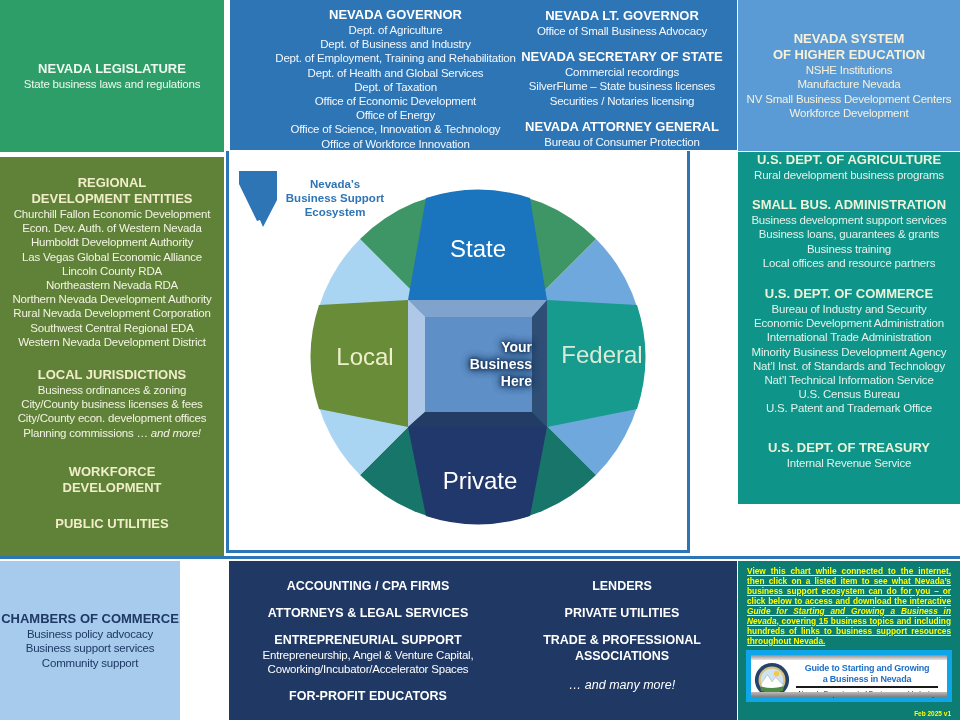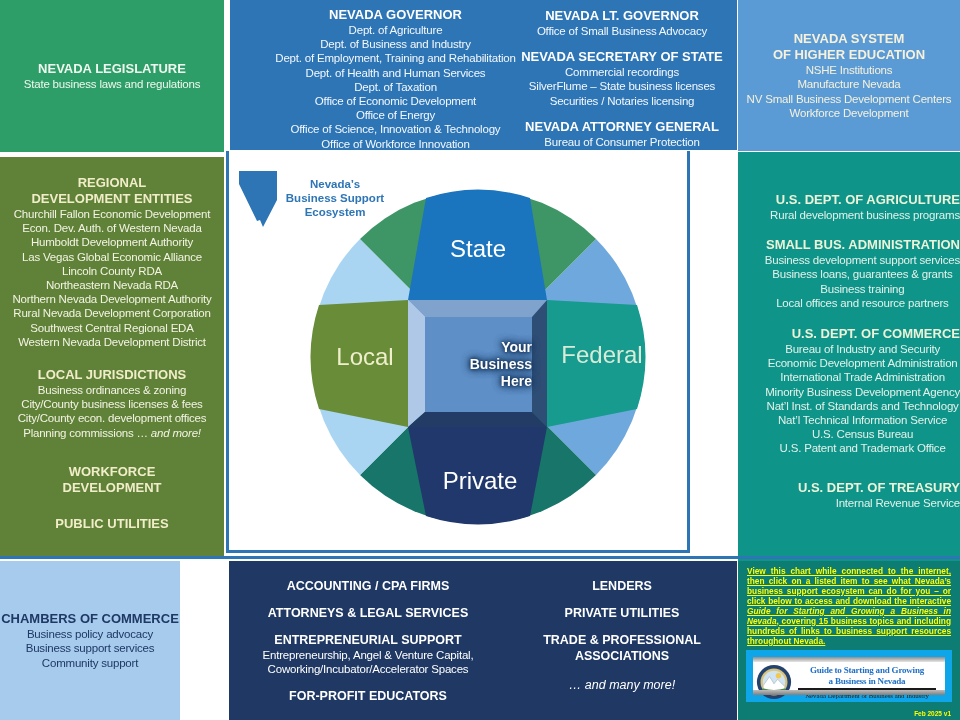--- a/index.html
+++ b/index.html
@@ -17,22 +17,22 @@
   #band-top{left:230px;top:0;width:507px;height:150px;background:var(--c-band_blue,#2E75B6);color:#F3F8FD;}
   #col-governor{position:absolute;left:0;top:0;width:277px;height:100%;padding-top:7px;padding-left:27px;}
   #col-ltgov{position:absolute;left:277px;top:0;width:230px;height:100%;padding-top:8px;}
   #band-top .hd, #band-top .hd-sm{color:#FFFFFF;}
   #p-nshe{left:738px;top:0;width:222px;height:151px;background:var(--c-light_blue,#5B9BD5);
      justify-content:center;color:#F7F1DC;}
   
   #p-regional{left:0;top:157px;width:224px;height:399px;background:var(--c-olive,#5F8238);
      padding-top:18px;color:#F4F3E4;}
   #p-regional .hd{color:#F1EDC9;}
-  #p-federal{left:738px;top:152px;width:222px;height:508px;background:var(--c-teal,#0F948A);
-     padding-top:40px;color:#E3F2EA;align-items:flex-end;}
+  #p-federal{left:738px;top:152px;width:222px;height:352px;background:var(--c-teal,#0F948A);
+     color:#E3F2EA;}
   #p-federal .hd{color:#ECF3D9;}
   
   #center-region{left:226px;top:151px;width:464px;height:402px;background:#fff;
      border-left:3px solid var(--c-band_blue,#2E75B6);border-right:3px solid var(--c-band_blue,#2E75B6);
      border-bottom:3px solid var(--c-band_blue,#2E75B6);}
   #hrule{position:absolute;left:0;top:556px;width:960px;height:3px;background:var(--c-band_blue,#2E75B6);}
   #logo-shape{position:absolute;left:10px;top:20px;}
   #logo-text{position:absolute;left:52px;top:26px;width:108px;text-align:center;
      color:var(--c-band_blue,#2E75B6);font-weight:bold;font-size:11.5px;line-height:14px;}
   #center-btn-text{position:absolute;left:196px;top:166px;width:107px;height:95px;
@@ -53,21 +53,21 @@
   #col-lenders{position:absolute;left:278px;top:0;width:230px;height:100%;padding-top:17px;}
   .gap11{margin-top:11px;} .gap12{margin-top:12px;} .gap15{margin-top:15px;}
   .gap16{margin-top:16px;} .gap18{margin-top:18px;} .gap20{margin-top:20px;} .gap24{margin-top:24px;}
   .italic{font-style:italic;}
   #more-line{font-style:italic;font-size:12.5px;margin-top:14px;}
   
   #p-guide{left:738px;top:561px;width:222px;height:159px;background:var(--c-teal_dark,#0D7C73);}
   #guide-note{margin:6px 9px 0 9px;font-size:8.3px;line-height:1.2;font-weight:bold;
      color:var(--c-yellow,#FFFF00);text-align:justify;text-decoration:underline;}
   #guide-banner{position:absolute;left:8px;right:8px;top:89px;height:52px;background:#fff;
-     border:7px solid #0ea5e9;box-sizing:border-box;cursor:pointer;font-family:Liberation Serif, serif;}
+     border:5px solid #0ea5e9;box-sizing:border-box;cursor:pointer;}
   .metal-bar{height:5px;background:linear-gradient(#8d8d8d,#e6e6e6);}
   .metal-bar.bottom{position:absolute;bottom:0;left:0;right:0;background:linear-gradient(#bdbdbd,#7e7e7e);}
   #banner-body{display:flex;align-items:center;padding:2px 3px 0 3px;}
   #banner-right{flex:1;text-align:center;}
   .banner-title{color:#1F6FC5;font-weight:bold;font-size:9px;line-height:10.5px;letter-spacing:-0.2px;white-space:nowrap;}
   #banner-divider{height:2px;background:#1a1a1a;margin:2px 6px 2px 6px;}
   #banner-sub{font-size:6.8px;color:#222;white-space:nowrap;}
   #guide-version{position:absolute;right:9px;bottom:3px;font-size:6.5px;font-weight:bold;
      color:var(--c-yellow,#FFFF00);}
 </style>
@@ -83,21 +83,21 @@
       </div>
   </div>
 
   <div class="panel" id="band-top">
     <div class="flexcol" id="col-governor">
       <div class="hd">NEVADA GOVERNOR</div>
       <div class="p-lines">
           <div>Dept. of Agriculture</div>
           <div>Dept. of Business and Industry</div>
           <div>Dept. of Employment, Training and Rehabilitation</div>
-          <div>Dept. of Health and Human Services</div>
+          <div>Dept. of Health and Global Services</div>
           <div>Dept. of Taxation</div>
           <div>Office of Economic Development</div>
           <div>Office of Energy</div>
           <div>Office of Science, Innovation &amp; Technology</div>
           <div>Office of Workforce Innovation</div>
         </div>
     </div>
     <div class="flexcol" id="col-ltgov">
       <div class="hd">NEVADA LT. GOVERNOR</div>
       <div class="p-lines">

